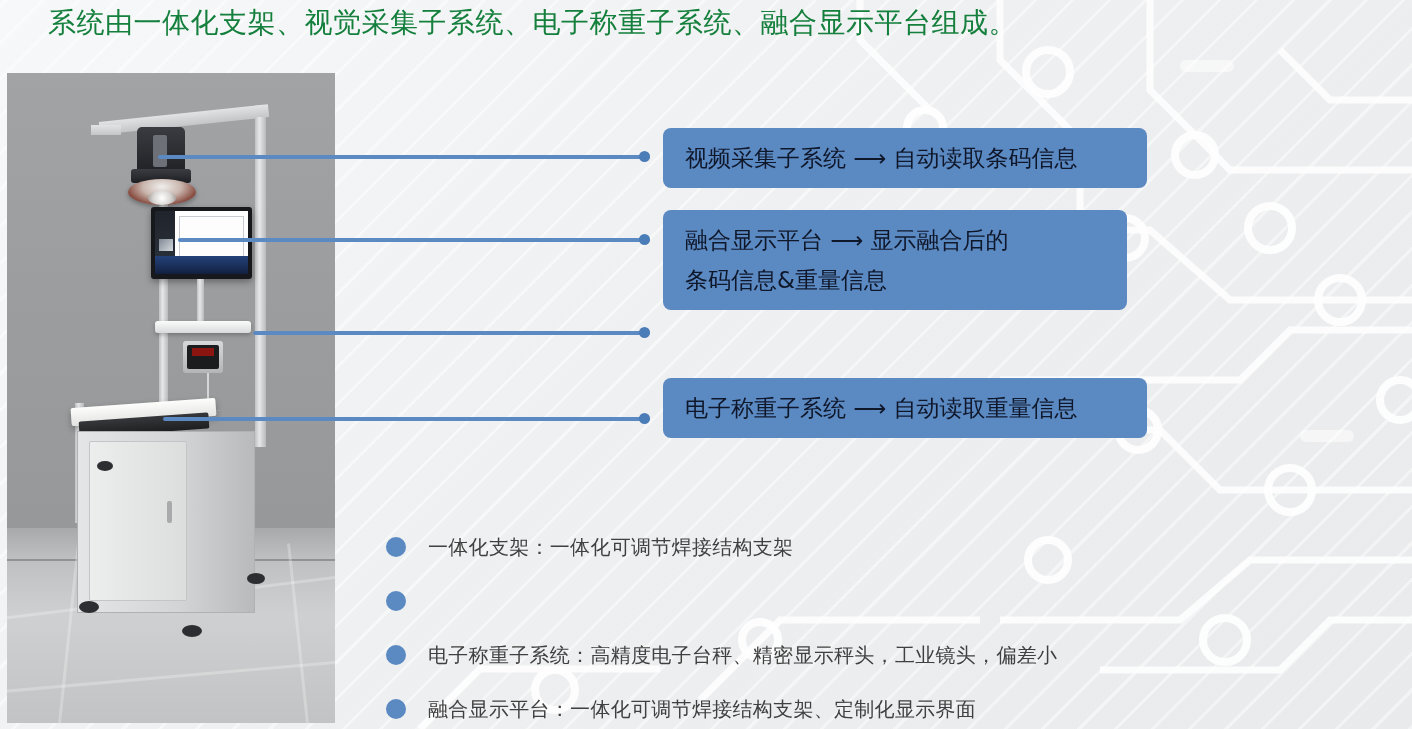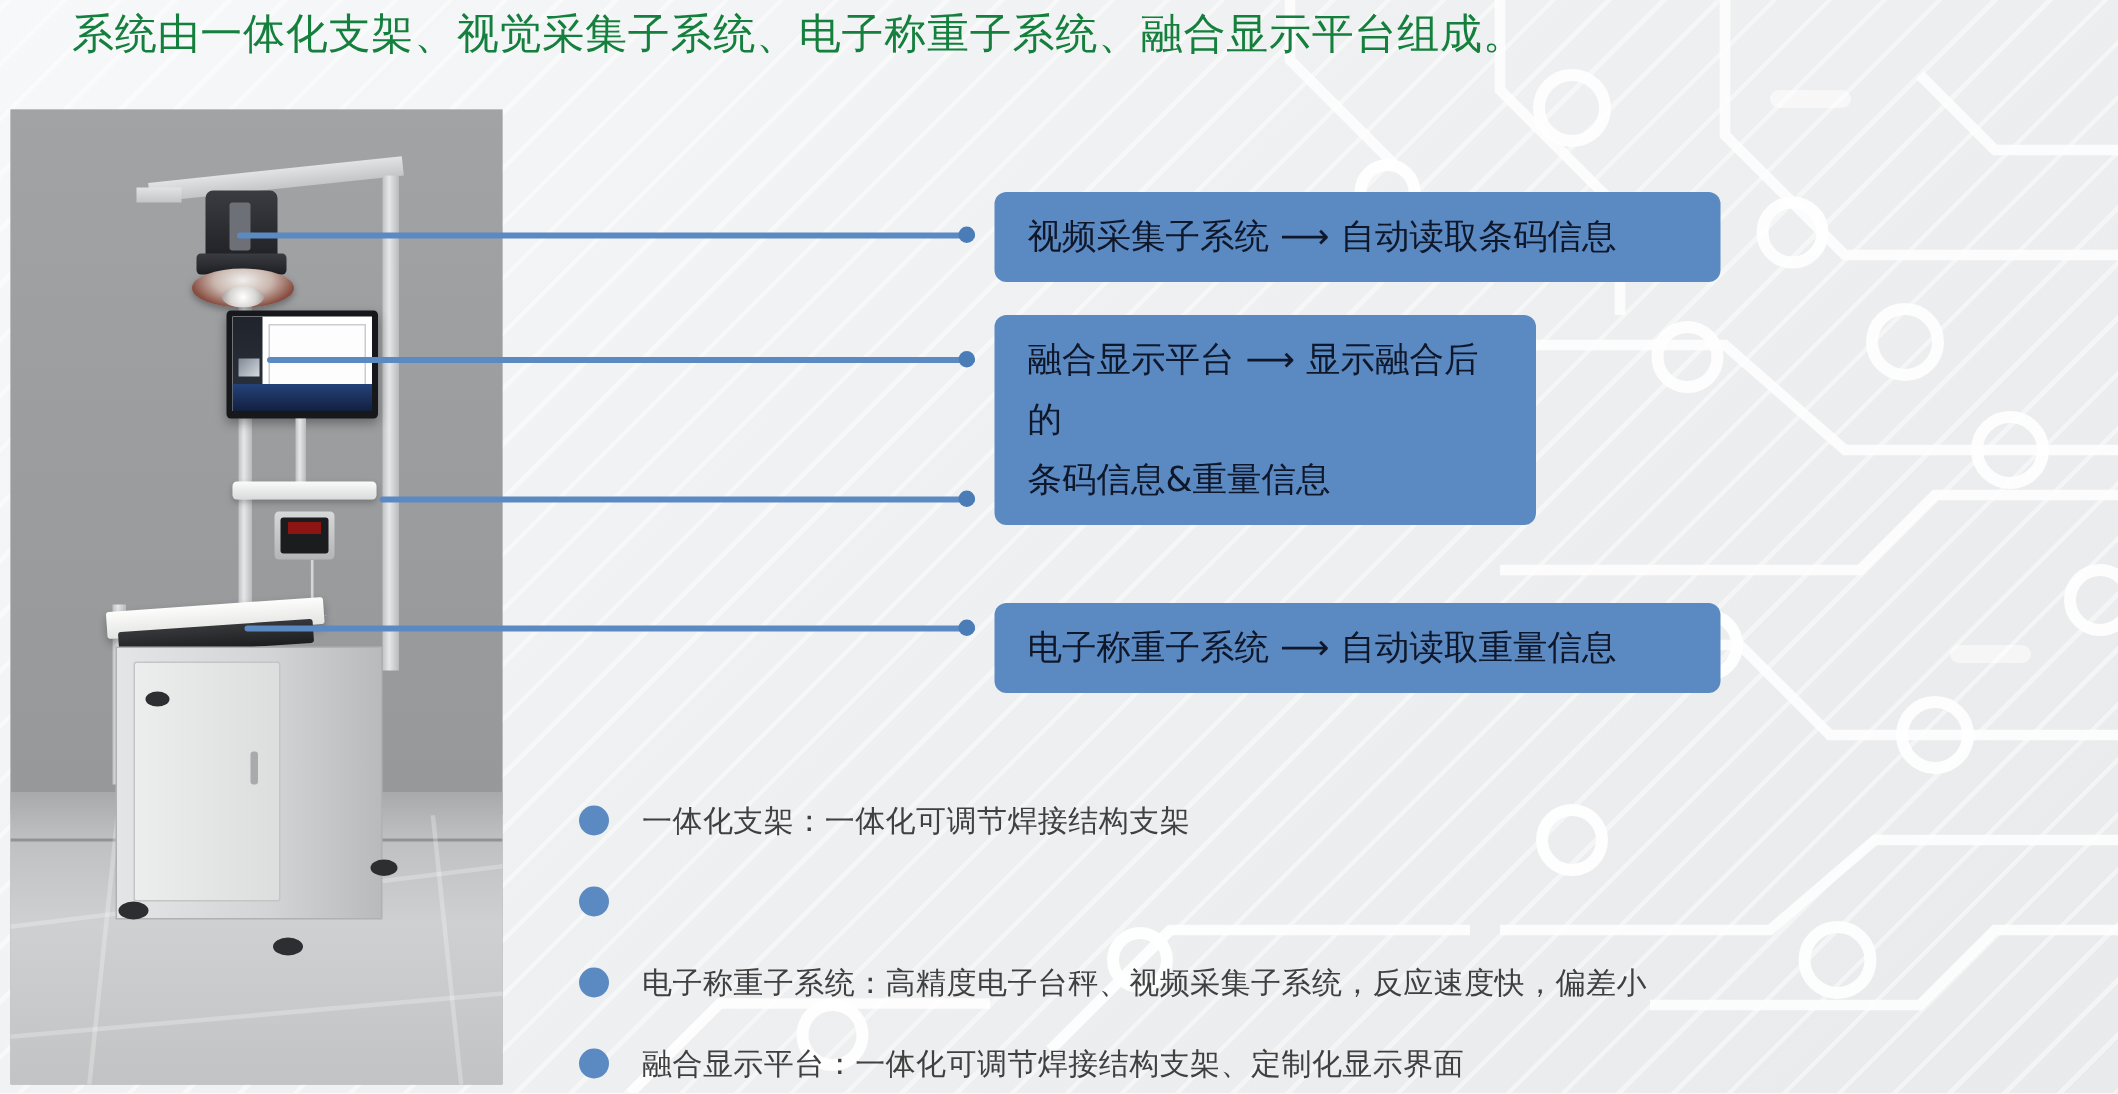--- a/index.html
+++ b/index.html
@@ -366,35 +366,35 @@
   <div>
     <div class="leader" id="ld2" style="left: 253px; top: 331px; width: 397px;"></div>
     <div class="leader-dot" id="ld2d" style="left: 639px; top: 327px;"></div>
   </div>
   <div>
     <div class="leader" id="ld3" style="left: 163px; top: 417px; width: 487px;"></div>
     <div class="leader-dot" id="ld3d" style="left: 639px; top: 413px;"></div>
   </div>
 
   <div class="callout" id="co0" style="left: 663px; top: 128px; width: 484px; min-height: 55px;">视频采集子系统  ⟶  自动读取条码信息</div>
-  <div class="callout" id="co1" style="left: 663px; top: 210px; width: 361px; min-height: 70px;">融合显示平台   ⟶   显示融合后的
+  <div class="callout" id="co1" style="left: 663px; top: 210px; width: 464px; min-height: 70px;">融合显示平台   ⟶   显示融合后的
 条码信息&amp;重量信息</div>
-  <div class="callout" id="co3" style="left: 663px; top: 402px; width: 484px; min-height: 55px;">电子称重子系统  ⟶  自动读取重量信息</div>
+  <div class="callout" id="co3" style="left: 663px; top: 378px; width: 484px; min-height: 55px;">电子称重子系统  ⟶  自动读取重量信息</div>
 
   <div class="bullets">
     <div class="bullet-row">
       <span class="bullet-dot"></span>
       <span class="bullet-text">一体化支架：一体化可调节焊接结构支架</span>
     </div>
     <div class="bullet-row">
       <span class="bullet-dot"></span>
     </div>
     <div class="bullet-row">
       <span class="bullet-dot"></span>
-      <span class="bullet-text">电子称重子系统：高精度电子台秤、视频采集子系统，反应速度快，偏差小</span>
+      <span class="bullet-text">电子称重子系统：高精度电子台秤、精密显示秤头，工业镜头，偏差小</span>
     </div>
     <div class="bullet-row">
       <span class="bullet-dot"></span>
       <span class="bullet-text">融合显示平台：一体化可调节焊接结构支架、定制化显示界面</span>
     </div>
   </div>
 
 </div>
 
 </body></html>

